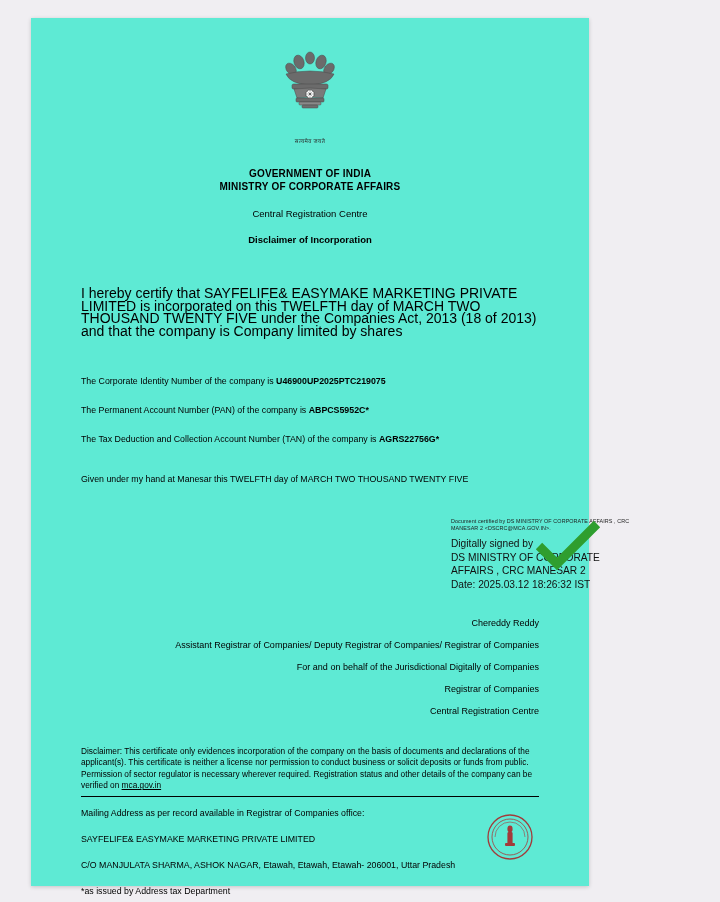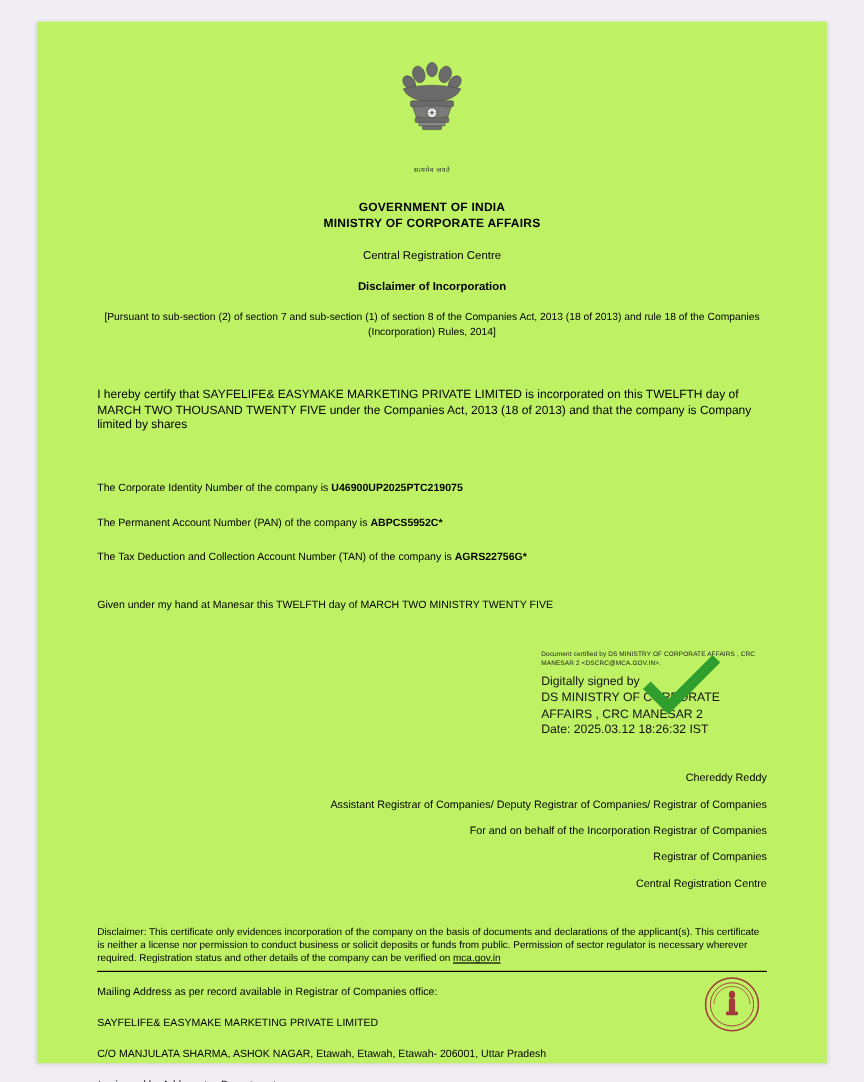--- a/index.html
+++ b/index.html
@@ -10,23 +10,23 @@
   }
   body {
     width: 720px;
     height: 902px;
     overflow: hidden;
   }
   .page {
     position: absolute;
     left: 31px;
     top: 18px;
-    width: 658px;
+    width: 558px;
     height: 868px;
-    background: #bef264;
+    background: #5eead4;
     box-shadow: 0 1px 4px rgba(0,0,0,0.18);
   }
   .inner {
     position: relative;
     width: 100%;
     height: 100%;
     padding: 0;
     box-sizing: border-box;
   }
   .emblem {
@@ -67,21 +67,21 @@
   }
   .pursuant {
     text-align: center;
     font-size: 8.6px;
     color: #000;
     line-height: 12px;
     margin: 13px 50px 0 50px;
   }
   .body-block {
     margin: 42px 50px 0 50px;
-    font-size: 10px;
+    font-size: 14px;
     color: #000;
     line-height: 12.5px;
     text-align: left;
   }
   .line {
     margin: 16px 50px;
     font-size: 8.8px;
     color: #000;
     line-height: 13px;
   }
@@ -189,55 +189,54 @@
 
     <div class="gov-title">
       <div>GOVERNMENT OF INDIA</div>
       <div>MINISTRY OF CORPORATE AFFAIRS</div>
     </div>
 
     <div class="crc">Central Registration Centre</div>
 
     <div class="cert-title">Disclaimer of Incorporation</div>
 
-    <div class="pursuant">[Pursuant to sub-section (2) of section 7 and sub-section (1) of section 8 of the Companies Act, 2013 (18 of 2013) and rule 18 of the Companies (Incorporation) Rules, 2014]</div>
 
     <div class="body-block">I hereby certify that SAYFELIFE&amp; EASYMAKE MARKETING PRIVATE LIMITED is incorporated on this  TWELFTH day of MARCH  TWO THOUSAND TWENTY FIVE under the Companies Act, 2013 (18 of 2013) and that the company is Company limited by shares</div>
 
     <div class="line mt-big">
       <span>The Corporate Identity Number of the company is </span><b>U46900UP2025PTC219075</b>
     </div>
 
     <div class="line mt-mid">
       <span>The Permanent Account Number (PAN) of the company is </span><b>ABPCS5952C*</b>
     </div>
 
     <div class="line mt-mid">
       <span>The Tax Deduction and Collection Account Number (TAN) of the company is </span><b>AGRS22756G*</b>
     </div>
 
-    <div class="line mt-given">Given under my hand at Manesar this  TWELFTH day of MARCH  TWO MINISTRY TWENTY FIVE</div>
+    <div class="line mt-given">Given under my hand at Manesar this  TWELFTH day of MARCH  TWO THOUSAND TWENTY FIVE</div>
 
     <div class="sig-area">
       <div class="sig-box">
         <div class="sig-small">Document certified by DS MINISTRY OF CORPORATE AFFAIRS , CRC MANESAR 2 &lt;DSCRC@MCA.GOV.IN&gt;.</div>
         <div class="sig-main">Digitally signed by
 DS MINISTRY OF CORPORATE
 AFFAIRS , CRC MANESAR 2
 Date: 2025.03.12 18:26:32 IST</div>
       </div>
       <svg class="tick" viewBox="0 0 70 52" xmlns="http://www.w3.org/2000/svg">
         <path d="M6 26 L24 44 L64 4" fill="none" stroke="#2f9e2f" stroke-width="9" stroke-linecap="butt" stroke-linejoin="miter"></path>
       </svg>
     </div>
 
     <div class="right-lines">
       <div>Chereddy  Reddy</div>
       <div>Assistant Registrar of Companies/ Deputy Registrar of Companies/ Registrar of Companies</div>
-      <div>For and on behalf of the Incorporation Registrar of Companies</div>
+      <div>For and on behalf of the Jurisdictional Digitally of Companies</div>
       <div>Registrar of Companies</div>
       <div>Central Registration Centre</div>
     </div>
 
     <div class="disclaimer">
       <span>Disclaimer: This certificate only evidences incorporation of the company on the basis of documents and declarations of the applicant(s). This certificate is neither a license nor permission to conduct business or solicit deposits or funds from public. Permission of sector regulator is necessary wherever required. Registration status and other details of the company can be verified on </span><span class="site">mca.gov.in</span>
     </div>
     <div class="hr"></div>
 
     <div class="foot-lines">

